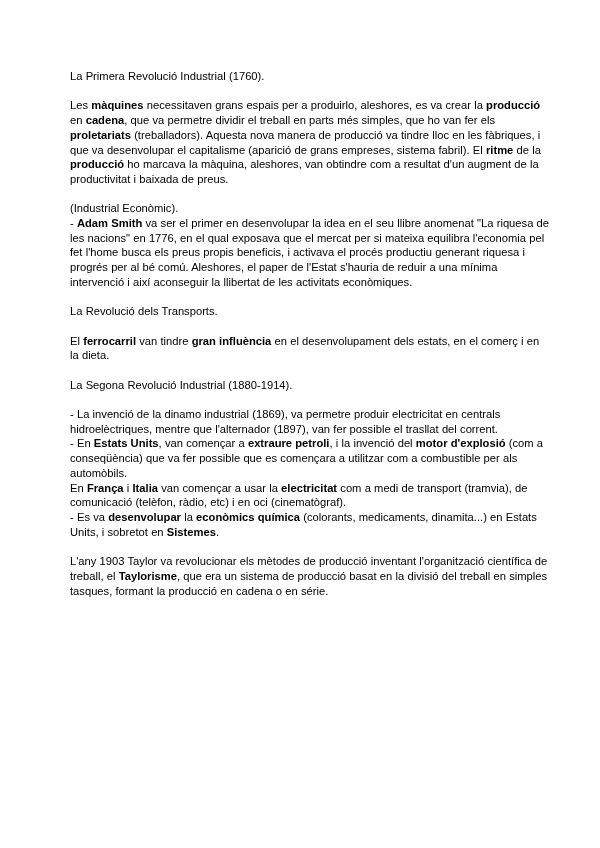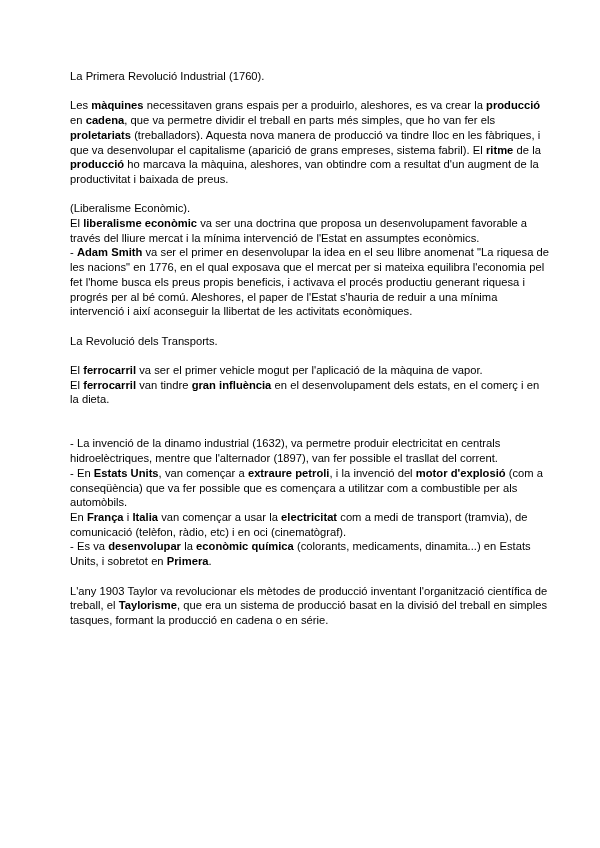--- a/index.html
+++ b/index.html
@@ -38,30 +38,29 @@
 </style>
 </head>
 <body>
 
 <div class="page" style="background: rgb(255, 255, 255); color: rgb(0, 0, 0);">
   <div class="doc-body">
       <p class="doc-par">La Primera Revolució Industrial (1760).</p>
       <div class="spacer"></div>
       <p class="doc-par">Les <strong>màquines</strong> necessitaven grans espais per a produirlo, aleshores, es va crear la <strong>producció</strong> en <strong>cadena</strong>, que va permetre dividir el treball en parts més simples, que ho van fer els <strong>proletariats</strong> (treballadors). Aquesta nova manera de producció va tindre lloc en les fàbriques, i que va desenvolupar el capitalisme (aparició de grans empreses, sistema fabril). El <strong>ritme</strong> de la <strong>producció</strong> ho marcava la màquina, aleshores, van obtindre com a resultat d'un augment de la productivitat i baixada de preus.</p>
       <div class="spacer"></div>
-      <p class="doc-par">(Liberalisme Econòmic).</p>
-      <p class="doc-par">El <strong>liberalisme econòmic</strong> va ser una doctrina que proposa un desenvolupament favorable a través del lliure mercat i la mínima intervenció de l'Estat en assumptes econòmics.</p>
+      <p class="doc-par">(Industrial Econòmic).</p>
       <p class="doc-par">- <strong>Adam Smith</strong> va ser el primer en desenvolupar la idea en el seu llibre anomenat "La riquesa de les nacions" en 1776, en el qual exposava que el mercat per si mateixa equilibra l'economia pel fet l'home busca els preus propis beneficis, i activava el procés productiu generant riquesa i progrés per al bé comú. Aleshores, el paper de l'Estat s'hauria de reduir a una mínima intervenció i així aconseguir la llibertat de les activitats econòmiques.</p>
       <div class="spacer"></div>
       <p class="doc-par">La Revolució dels Transports.</p>
       <div class="spacer"></div>
-      <p class="doc-par">El <strong>ferrocarril</strong> va ser el primer vehicle mogut per l'aplicació de la màquina de vapor.</p>
       <p class="doc-par">El <strong>ferrocarril</strong> van tindre <strong>gran influència</strong> en el desenvolupament dels estats, en el comerç i en la dieta.</p>
       <div class="spacer"></div>
+      <p class="doc-par">La Segona Revolució Industrial (1880-1914).</p>
       <div class="spacer"></div>
-      <p class="doc-par">- La invenció de la dinamo industrial (1632), va permetre produir electricitat en centrals hidroelèctriques, mentre que l'alternador (1897), van fer possible el trasllat del corrent.</p>
+      <p class="doc-par">- La invenció de la dinamo industrial (1869), va permetre produir electricitat en centrals hidroelèctriques, mentre que l'alternador (1897), van fer possible el trasllat del corrent.</p>
       <p class="doc-par">- En <strong>Estats Units</strong>, van començar a <strong>extraure petroli</strong>, i la invenció del <strong>motor d'explosió</strong> (com a conseqüència) que va fer possible que es començara a utilitzar com a combustible per als automòbils.</p>
       <p class="doc-par">En <strong>França</strong> i <strong>Italia</strong> van començar a usar la <strong>electricitat</strong> com a medi de transport (tramvia), de comunicació (telèfon, ràdio, etc) i en oci (cinematògraf).</p>
-      <p class="doc-par">- Es va <strong>desenvolupar</strong> la <strong>econòmic química</strong> (colorants, medicaments, dinamita...) en Estats Units, i sobretot en <strong>Primera</strong>.</p>
+      <p class="doc-par">- Es va <strong>desenvolupar</strong> la <strong>econòmics química</strong> (colorants, medicaments, dinamita...) en Estats Units, i sobretot en <strong>Sistemes</strong>.</p>
       <div class="spacer"></div>
       <p class="doc-par">L'any 1903 Taylor va revolucionar els mètodes de producció inventant l'organització científica de treball, el <strong>Taylorisme</strong>, que era un sistema de producció basat en la divisió del treball en simples tasques, formant la producció en cadena o en série.</p>
     </div>
 </div>
 
 </body></html>

